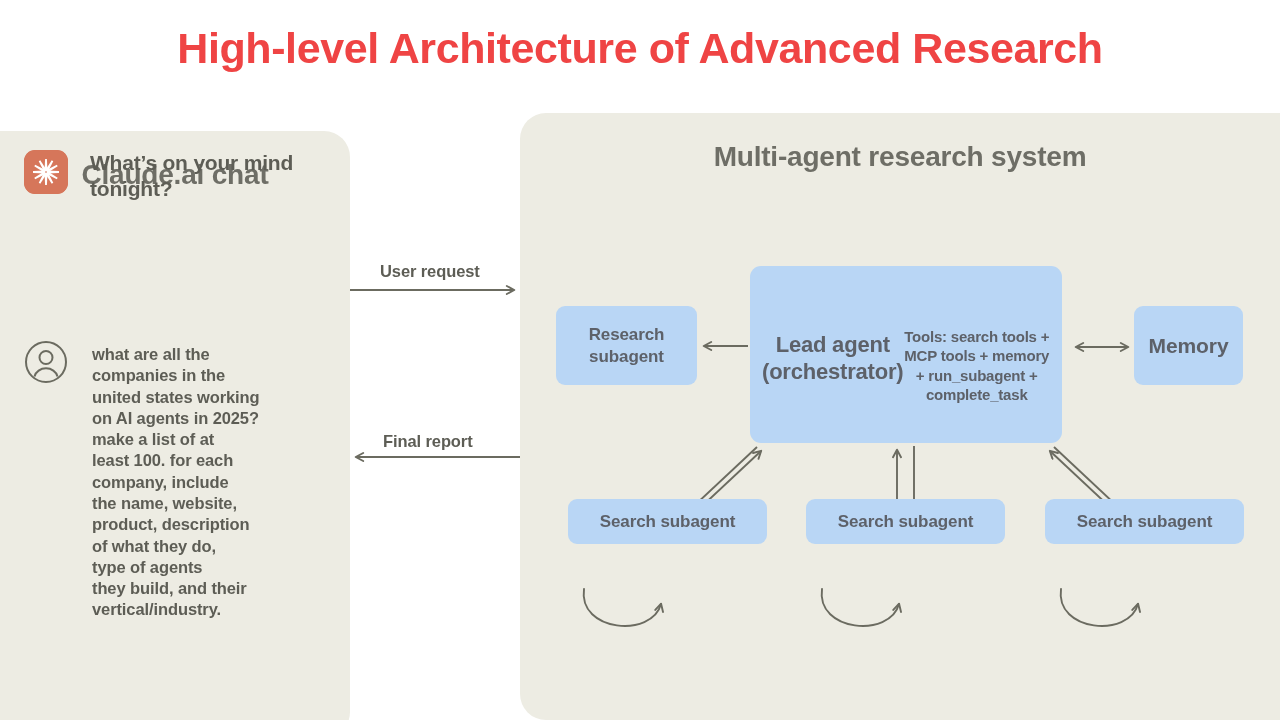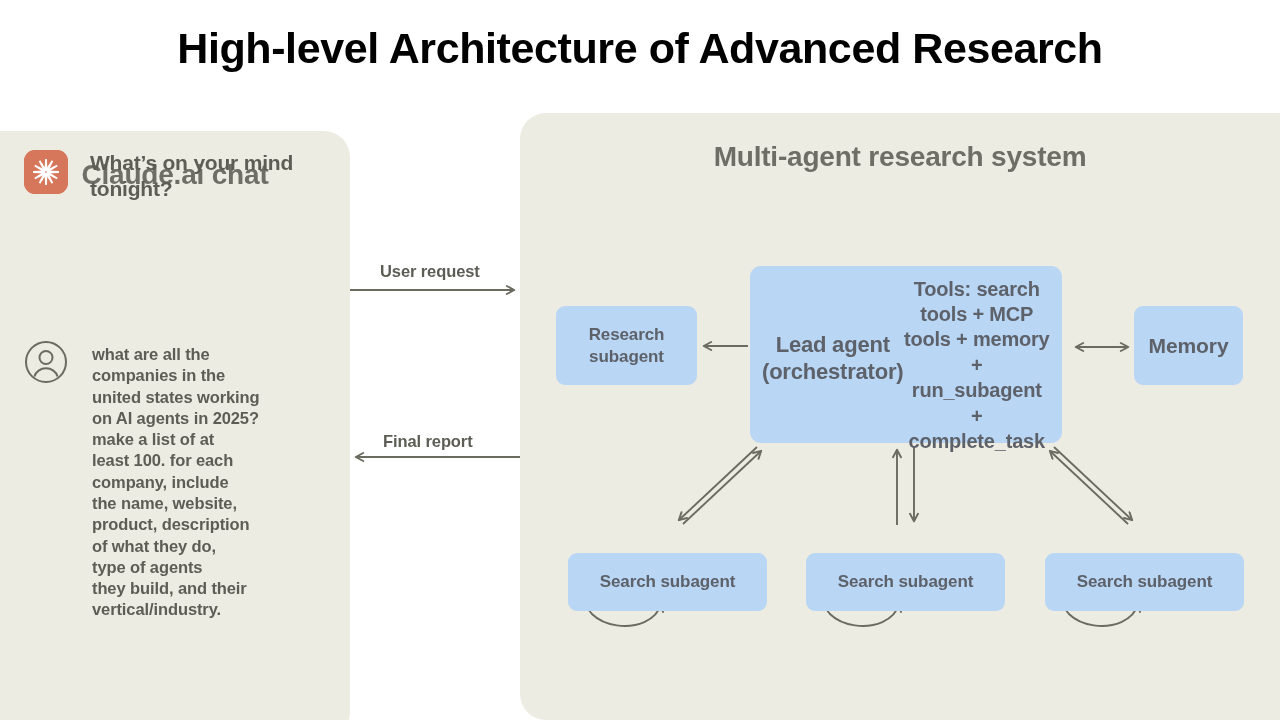--- a/index.html
+++ b/index.html
@@ -19,21 +19,21 @@
   
   #page-title {
     position: absolute;
     left: 0;
     top: 24px;
     width: 1280px;
     text-align: center;
     font-size: 43px;
     font-weight: bold;
     letter-spacing: -0.4px;
-    color: #000000;
+    color: #ef4444;
     font-family: "Liberation Sans", sans-serif;
   }
 
   
   .panel {
     position: absolute;
     background: #edece3;
     border-radius: 26px;
   }
   #left-panel  { left: 0px;   top: 131px; width: 350px; height: 607px; border-radius: 0 26px 26px 0; }
@@ -133,36 +133,36 @@
     justify-content: flex-start;
   }
   #node-lead .node-title {
     font-size: 22px;
     font-weight: bold;
     line-height: 1.22;
     letter-spacing: -0.2px;
     margin-top: 8px;
   }
   #node-lead .node-sub {
-    font-size: 20px;
+    font-size: 15px;
     font-weight: bold;
     line-height: 1.27;
     letter-spacing: -0.2px;
     margin-top: 22px;
   }
   #node-citations {
     left: 556px; top: 306px; width: 141px; height: 79px;
     font-size: 17px; font-weight: bold; line-height: 1.25; letter-spacing: -0.1px;
   }
   #node-memory {
     left: 1134px; top: 306px; width: 109px; height: 79px;
     font-size: 21px; font-weight: bold; letter-spacing: -0.1px;
   }
   .node-search {
-    top: 553px; width: 199px; height: 58px;
+    top: 499px; width: 199px; height: 45px;
     font-size: 17px; font-weight: bold; letter-spacing: -0.1px;
   }
   #node-search-1 { left: 568px; }
   #node-search-2 { left: 806px; }
   #node-search-3 { left: 1045px; }
 
   
   #arrow-layer {
     position: absolute;
     left: 0; top: 0;

